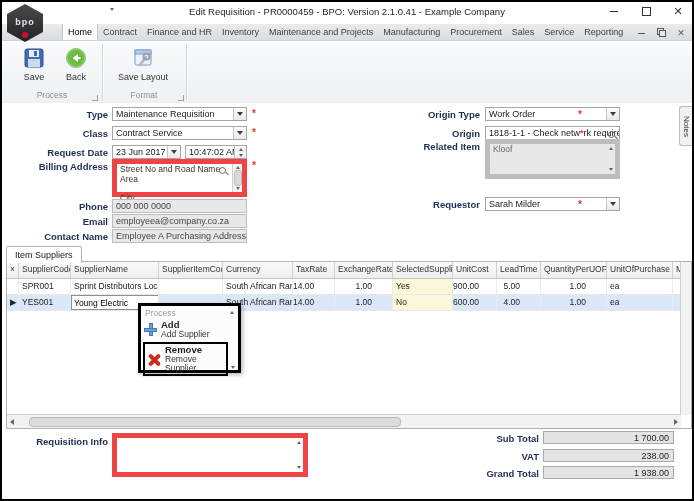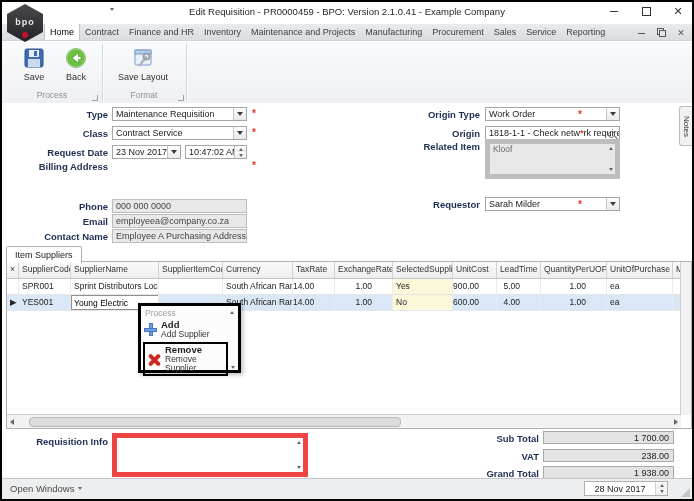--- a/index.html
+++ b/index.html
@@ -14,21 +14,21 @@
   .wb{width:12px;height:12px;display:flex;align-items:center;justify-content:center;color:#333;font-size:10px;cursor:default;}
   .wb-min::before{content:"";width:8px;height:1px;background:#333;display:block;}
   .wb-max::before{content:"";width:7px;height:7px;border:1px solid #333;display:block;}
   .wb-close{font-size:11px;color:#333;}
   .logo{position:absolute;left:5px;top:2px;width:36px;height:38px;z-index:30;}
   .logo-hex{position:absolute;inset:0;background:linear-gradient(#4a4a4e,#232326);clip-path:polygon(50% 0,100% 26%,100% 74%,50% 100%,0 74%,0 26%);}
   .logo-txt{position:absolute;left:0;right:0;top:13px;text-align:center;color:#e8e8e8;font-size:9px;font-weight:bold;letter-spacing:1px;}
   .logo-dot{position:absolute;left:15px;bottom:4px;width:6px;height:6px;border-radius:50%;background:#c8102e;}
 
   
-  .tabrow{position:absolute;left:0;top:22px;right:0;height:17px;background:linear-gradient(#e9ebee,#d9dce0);border-bottom:1px solid #cfd2d6;display:flex;align-items:flex-end;padding-left:42px;box-sizing:border-box;white-space:nowrap;overflow:hidden;}
+  .tabrow{position:absolute;left:0;top:22px;right:0;height:17px;background:linear-gradient(#e9ebee,#d9dce0);border-bottom:1px solid #cfd2d6;display:flex;align-items:flex-end;padding-left:60px;box-sizing:border-box;white-space:nowrap;overflow:hidden;}
   .rtab{font-size:9px;color:#3d3d3d;padding:0 5px;height:15px;line-height:15px;cursor:default;}
   .rtab.active{background:#fff;border:1px solid #c2c5c9;border-bottom:none;color:#000;height:16px;line-height:16px;border-radius:2px 2px 0 0;}
   .mdibtns{position:absolute;right:6px;top:26px;display:flex;gap:10px;align-items:center;z-index:5;}
   .mdi{color:#555;font-size:9px;display:flex;align-items:center;justify-content:center;width:10px;height:10px;}
   .mdi-min::before{content:"";width:7px;height:1px;background:#555;}
   .mdi-restore{position:relative;}
   .mdi-restore::before{content:"";position:absolute;left:1px;top:0;width:5px;height:5px;border:1px solid #555;background:#e5e7ea;}
   .mdi-restore::after{content:"";position:absolute;left:3px;top:2px;width:5px;height:5px;border:1px solid #555;background:#e5e7ea;}
   .mdi-close::before{content:"✕";font-size:9px;color:#555;}
 
@@ -210,38 +210,50 @@
     <div class="fld" style="left:110px;top:23px;width:135px;">
       <div class="txt">Contract Service</div>
       <div class="dd-btn">
           <div class="tri-d"></div>
         </div>
     </div>
     <div class="req" style="left:250px;top:24px;">*</div>
 
     <div class="lbl" style="left:8px;top:44px;width:98px;">Request Date</div>
     <div class="fld" style="left:110px;top:42px;width:69px;">
-      <div class="txt">23 Nov 2017</div>
+      <div class="txt">23 Jun 2017</div>
       <div class="dd-btn">
           <div class="tri-d"></div>
         </div>
     </div>
     <div class="fld" style="left:183px;top:42px;width:62px;">
       <div class="txt">10:47:02 AM</div>
       <div class="spin">
           <div>
             <div class="tri-u sm"></div>
           </div>
           <div>
             <div class="tri-d sm"></div>
           </div>
         </div>
     </div>
 
     <div class="lbl" style="left:8px;top:58px;width:98px;">Billing Address</div>
+    <div class="memo" style="left:110px;top:56px;width:135px;height:38px;">
+      <div class="mtxt">Street No and Road Name
+Area
+
+City</div>
+      <div class="mag" style="right:16px;top:3px;"></div>
+      <div class="vscroll">
+        <div class="tri-u sm"></div>
+        <div class="vthumb"></div>
+        <div class="tri-d sm"></div>
+      </div>
+    </div>
     <div class="req" style="left:250px;top:57px;">*</div>
 
     <div class="lbl" style="left:8px;top:98px;width:98px;">Phone</div>
     <div class="fld dis" style="left:110px;top:96px;width:135px;">
       <div class="txt">000 000 0000</div>
     </div>
 
     <div class="lbl" style="left:8px;top:113px;width:98px;">Email</div>
     <div class="fld dis" style="left:110px;top:111px;width:135px;">
       <div class="txt">employeea@company.co.za</div>
@@ -380,32 +392,14 @@
       <div class="tri-d sm" style="position:absolute;right:2px;bottom:3px;"></div>
     </div>
     <div class="lbl" style="left:437px;top:4px;width:100px;">Sub Total</div>
     <div class="totfld" style="top:2px;">1 700.00</div>
     <div class="lbl" style="left:437px;top:22px;width:100px;">VAT</div>
     <div class="totfld" style="top:20px;">238.00</div>
     <div class="lbl" style="left:437px;top:39px;width:100px;">Grand Total</div>
     <div class="totfld" style="top:37px;">1 938.00</div>
   </div>
 
-  <div class="statusbar">
-    <div class="ow">
-      <span>Open Windows</span>
-      <div class="tri-d sm"></div>
-    </div>
-    <div class="datefld">
-      <div class="txt">28 Nov 2017</div>
-      <div class="spin" style="border-left:1px solid #d0d0d0;">
-          <div>
-            <div class="tri-u sm"></div>
-          </div>
-          <div>
-            <div class="tri-d sm"></div>
-          </div>
-        </div>
-    </div>
-    <div class="grip"></div>
-  </div>
 
 </div>
 
 </body></html>

